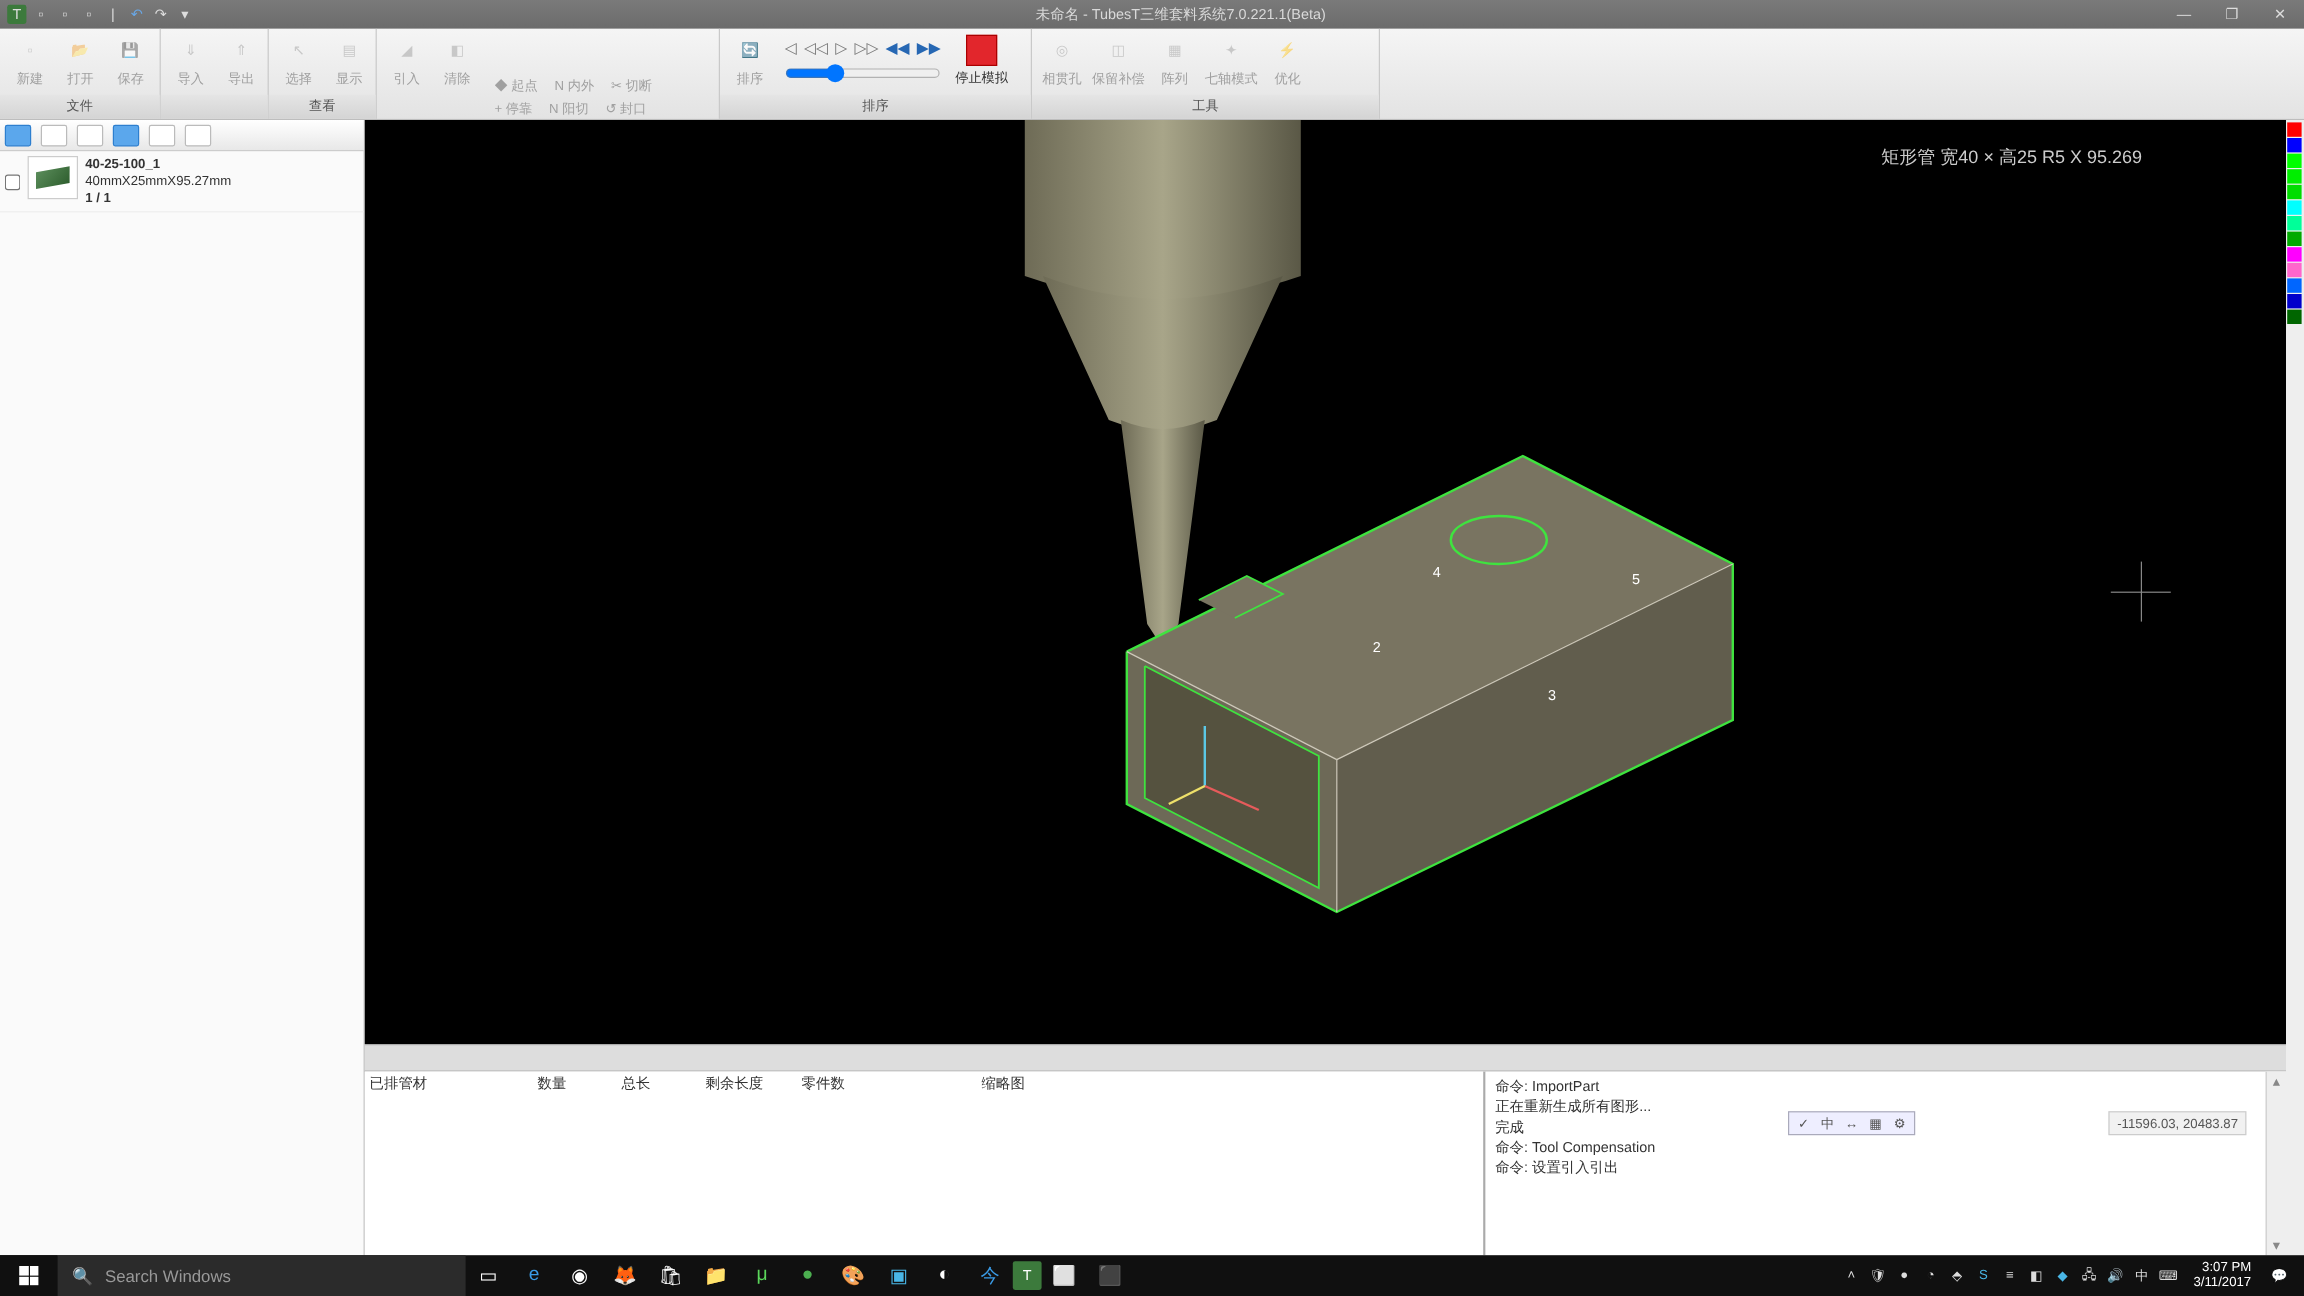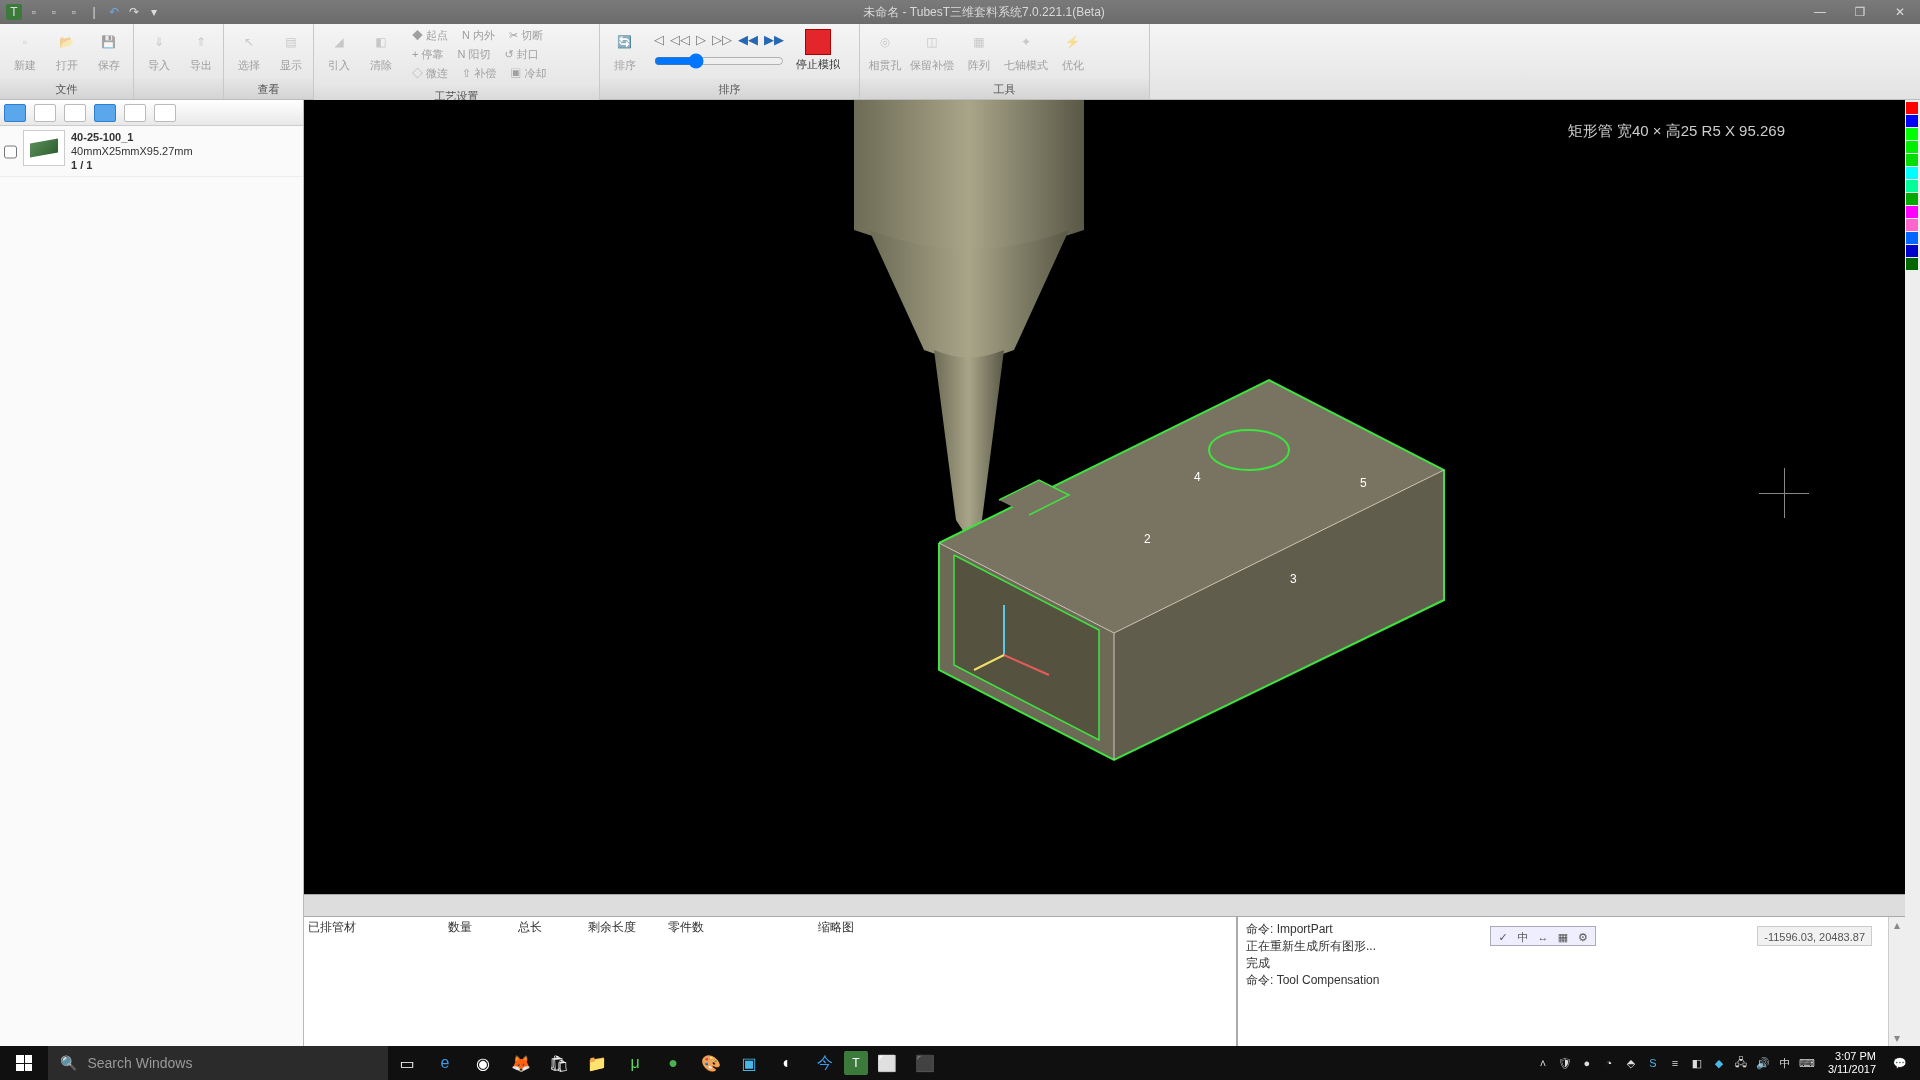--- a/index.html
+++ b/index.html
@@ -45,21 +45,21 @@
 .crosshair::after{width:1px; height:50px; left:0; top:-25px;}
 
 
 .color-strip{ width:15px; background:#eee; display:flex; flex-direction:column; gap:1px; padding-top:2px;}
 .color-strip span{height:12px; width:12px; margin:0 1px;}
 
 
 .vp-statusbar { height:22px; background:#ddd; border-top:1px solid #aaa;}
 
 
-.bottom-pane { height: 130px; display:flex; border-top:1px solid #aaa;}
+.bottom-pane { height: 154px; display:flex; border-top:1px solid #aaa;}
 .bottom-left { width:934px; border-right:2px solid #aaa; background:#fff; overflow:hidden;}
 .bottom-left thead th{ text-align:left; font-weight:normal; padding:2px 8px 2px 4px; font-size:12px; color:#333; background:#fff;}
 .bottom-left table{border-collapse:collapse;}
 .bottom-right { flex:1; background:#fff; font-size:12px; color:#333; padding:4px 8px; position:relative; line-height:17px;}
 .bottom-right .scroll{position:absolute; right:0; top:0; bottom:0; width:17px; background:#eee; border-left:1px solid #ccc;}
 
 
 .view-status { position:absolute; bottom:134px; left:1490px; height:20px; display:flex; gap:2px; background:#eef; border:1px solid #aab; padding:1px 3px;}
 .view-status span{width:18px; height:16px; font-size:11px; text-align:center; line-height:16px; color:#555; border:1px solid transparent;}
 .coord-readout{ position:absolute; bottom:134px; right:48px; font-size:11px; color:#555; background:#f1f1f1; height:20px; line-height:20px; padding:0 6px; border:1px solid #ccc;}
@@ -149,21 +149,21 @@
   <div class="rgroup" style="width:286px;">
     <div class="row">
       <div class="rbtn">
           <span class="ico">◢</span>
           <span class="lbl">引入</span>
         </div>
       <div class="rbtn">
           <span class="ico">◧</span>
           <span class="lbl">清除</span>
         </div>
-      <div style="display:flex; flex-direction:column; gap:1px; margin-left:6px;">
+      <div style="display:flex; flex-direction:column; gap:1px; margin-left:6px;margin-top:36px;">
         <div class="row" style="gap:10px;">
           <div class="rbtn small">
               <span>◆ 起点</span>
             </div>
           <div class="rbtn small">
               <span>N 内外</span>
             </div>
           <div class="rbtn small">
               <span>✂ 切断</span>
             </div>
@@ -333,20 +333,21 @@
             <th>缩略图</th>
           </tr>
             </thead>
         </table>
       </div>
       <div class="bottom-right">
         <div>命令: ImportPart</div>
         <div>正在重新生成所有图形...</div>
         <div>完成</div>
         <div>命令: Tool Compensation</div>
+        <div>命令: 设置引入引出</div>
         <div class="scroll">
           <div style="height:16px;text-align:center;color:#888;">▴</div>
           <div style="position:absolute;bottom:0;height:16px;width:100%;text-align:center;color:#888;">▾</div>
         </div>
       </div>
     </div>
   </div>
 
   <div class="color-strip">
     <span style="background:#ff0000;"></span>

